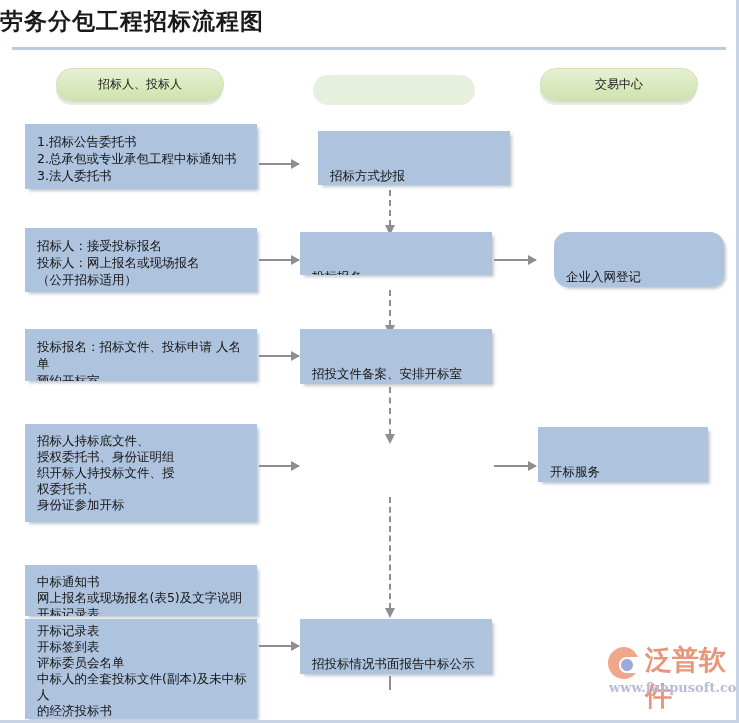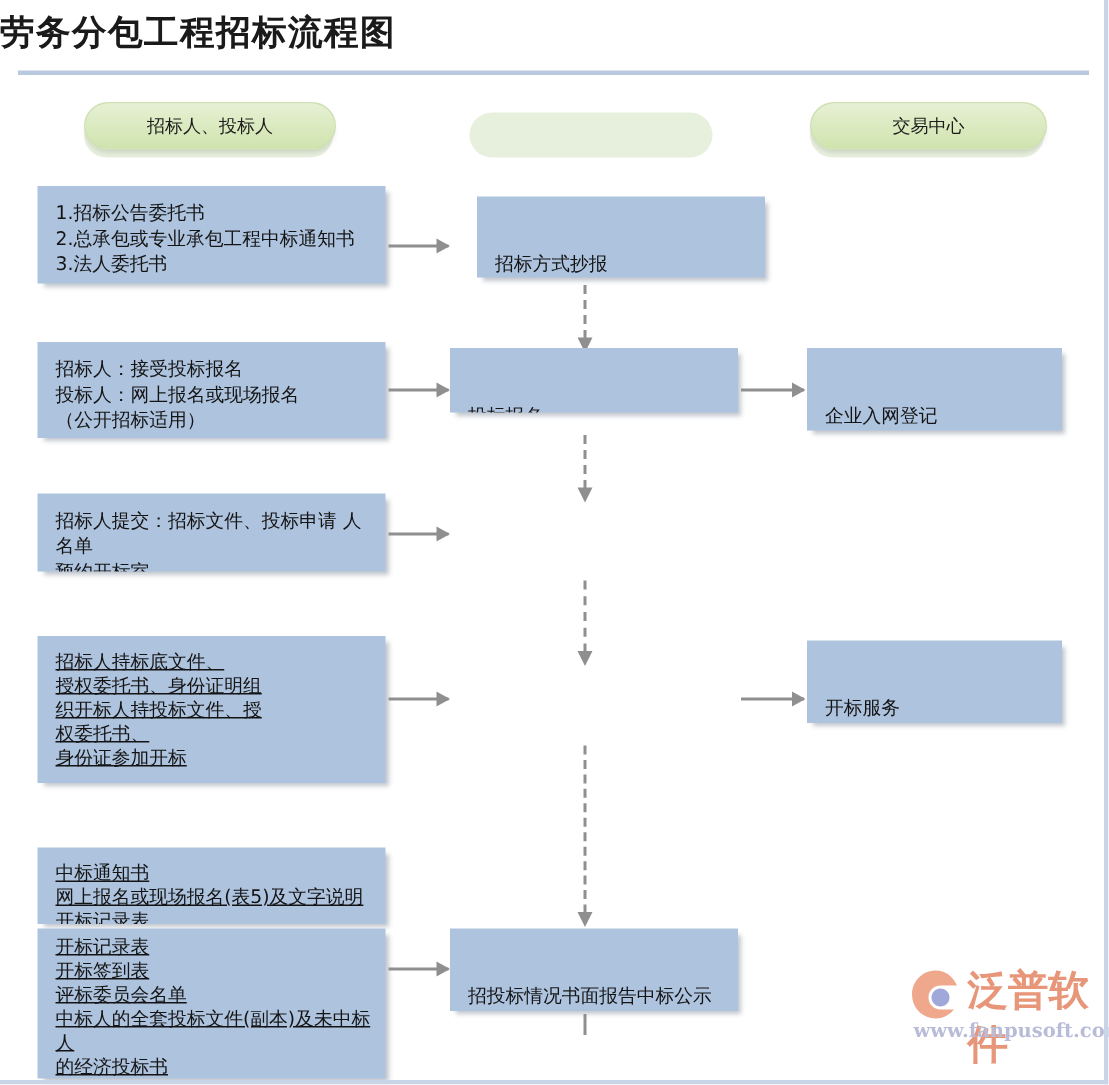--- a/index.html
+++ b/index.html
@@ -47,21 +47,21 @@
     background:#aec3de;
     color:#141414;
     font-size:12.5px;
     line-height:17px;
     padding:9px 10px 0 12px;
     box-sizing:border-box;
     box-shadow:3px 3px 3px -1px rgba(120,130,145,.45);
     overflow:hidden;
     white-space:pre-line;
   }
-  .box.tight{line-height:16px;text-decoration:underline;}
+  .box.tight{line-height:16px;}
   .box.two{line-height:24px;padding-top:9px;}
 
   
   .h-arrow{position:absolute;height:2px;background:#8f8f8f;}
   .h-arrow:after{
     content:"";position:absolute;right:-1px;top:-4px;
     border-left:9px solid #8f8f8f;
     border-top:5px solid transparent;
     border-bottom:5px solid transparent;
   }
@@ -133,32 +133,36 @@
 
   <div class="h-arrow" style="left:259px;top:259px;width:40px;"></div>
 
   <div class="box two" style="left:300px;top:232px;width:192px;height:43px;">
     <div>投标报名</div>
     
   </div>
 
   <div class="h-arrow" style="left:494px;top:259px;width:42px;"></div>
 
-  <div class="box two" style="left:538px;top:232px;width:170px;height:55px;">
+  <div class="box two" style="left:554px;top:232px;width:170px;height:55px;border-radius:14px;">
     <div>企业入网登记</div>
     
   </div>
 
   <div class="v-dash" style="left:389px;top:290px;height:36px;"></div>
 
-  <div class="box" style="left:25px;top:329px;width:232px;height:52px;">招标人提交：招标文件、投标申请 人名单
+  <div class="box" style="left:25px;top:329px;width:232px;height:52px;">投标报名：招标文件、投标申请 人名单
 预约开标室</div>
 
   <div class="h-arrow" style="left:259px;top:355px;width:40px;"></div>
 
+  <div class="box two" style="left:300px;top:329px;width:192px;height:55px;">
+    <div>招投文件备案、安排开标室</div>
+    
+  </div>
 
   <div class="v-dash" style="left:389px;top:387px;height:48px;"></div>
 
   <div class="box tight" style="left:25px;top:424px;width:232px;height:98px;">招标人持标底文件、
 授权委托书、身份证明组
 织开标人持投标文件、授
 权委托书、
 身份证参加开标</div>
 
   <div class="h-arrow" style="left:259px;top:465px;width:40px;"></div>

